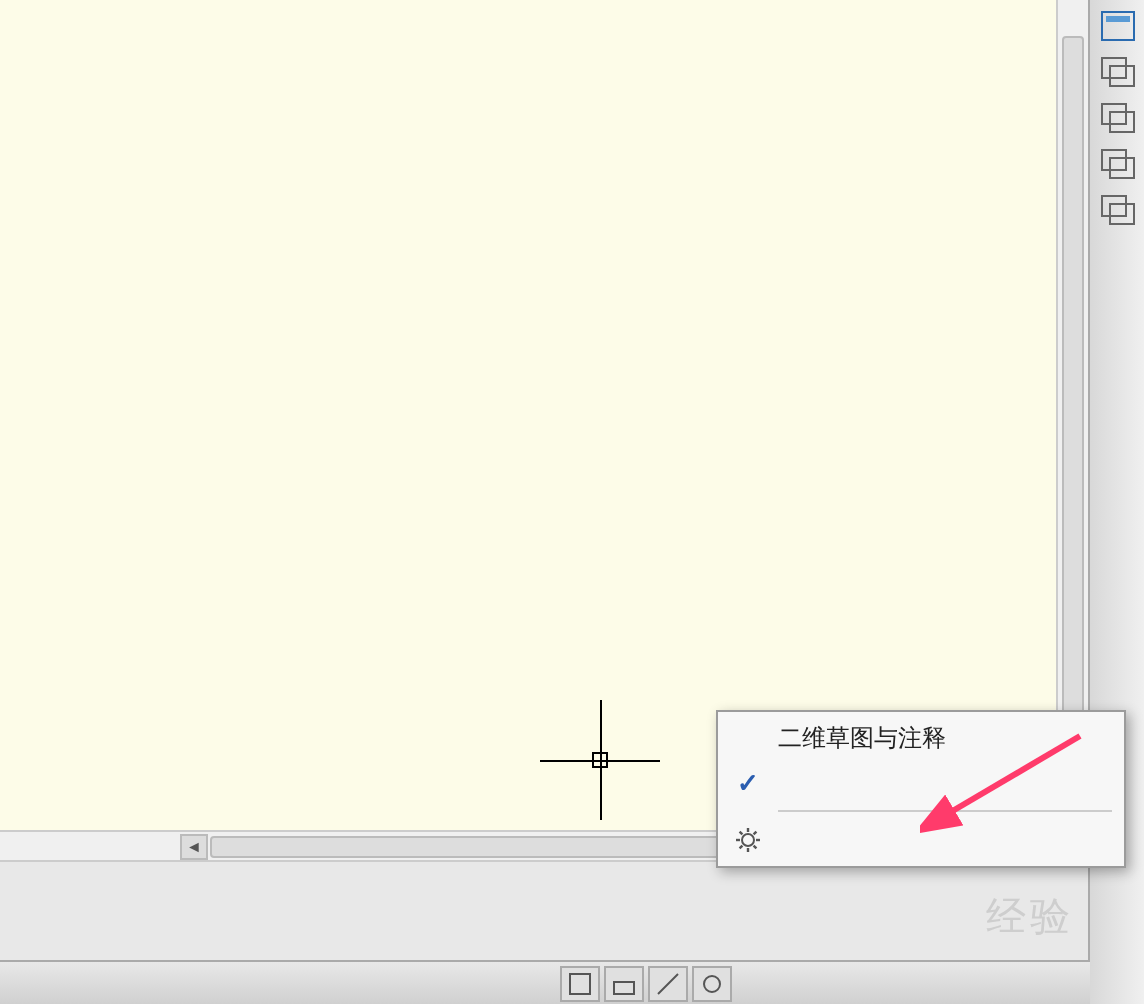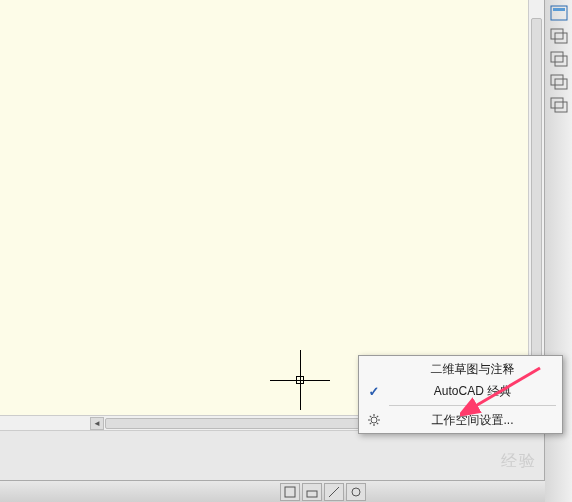--- a/index.html
+++ b/index.html
@@ -156,21 +156,20 @@
       padding: 2px;
     }
     .menu-item {
       display: flex;
       align-items: center;
       height: 22px;
       padding: 0 4px 0 28px;
       position: relative;
       cursor: pointer;
       color: #222;
-      justify-content: center;
     }
     .menu-icon-slot {
       position: absolute;
       left: 4px;
       top: 2px;
       width: 18px;
       height: 18px;
       display: flex;
       align-items: center;
       justify-content: center;
@@ -189,21 +188,21 @@
       position: absolute;
       left: 460px;
       top: 360px;
       pointer-events: none;
     }
     .watermark {
       position: absolute;
       right: 35px;
       bottom: 30px;
       color: rgba(180,180,180,0.5);
-      font-size: 16px;
+      font-size: 20px;
       letter-spacing: 2px;
       pointer-events: none;
       margin-top: 28px;
     }
     .gap-area {
       position: absolute;
       left: 0;
       top: 431px;
       width: 545px;
       height: 49px;
@@ -290,40 +289,38 @@
 </div>
 
 <div class="context-menu">
   <div class="menu-item">
     <span>二维草图与注释</span>
   </div>
   <div class="menu-item">
     <span class="menu-icon-slot">
         <span class="menu-check">✓</span>
       </span>
-    <span>AutoCAD 经典</span>
   </div>
   <div class="menu-sep"></div>
   <div class="menu-item">
     <span class="menu-icon-slot">
       <svg width="14" height="14" viewBox="0 0 14 14">
           <circle cx="7" cy="7" r="3" fill="none" stroke="#555" stroke-width="1"></circle>
           <g stroke="#555" stroke-width="1.2">
             <line x1="7" y1="1" x2="7" y2="3"></line>
             <line x1="7" y1="11" x2="7" y2="13"></line>
             <line x1="1" y1="7" x2="3" y2="7"></line>
             <line x1="11" y1="7" x2="13" y2="7"></line>
             <line x1="2.8" y1="2.8" x2="4.2" y2="4.2"></line>
             <line x1="9.8" y1="9.8" x2="11.2" y2="11.2"></line>
             <line x1="2.8" y1="11.2" x2="4.2" y2="9.8"></line>
             <line x1="9.8" y1="4.2" x2="11.2" y2="2.8"></line>
           </g>
         </svg>
     </span>
-    <span>工作空间设置...</span>
   </div>
 </div>
 
 <svg class="arrow-annotation" width="90" height="60">
   <defs>
     <marker id="ahead" markerWidth="10" markerHeight="10" refX="2" refY="3" orient="auto">
       <path d="M0,0 L0,6 L8,3 z" fill="#ff3b6b"></path>
     </marker>
   </defs>
   <line x1="80" y1="8" x2="12" y2="48" stroke="#ff3b6b" stroke-width="3" marker-end="url(#ahead)"></line>

